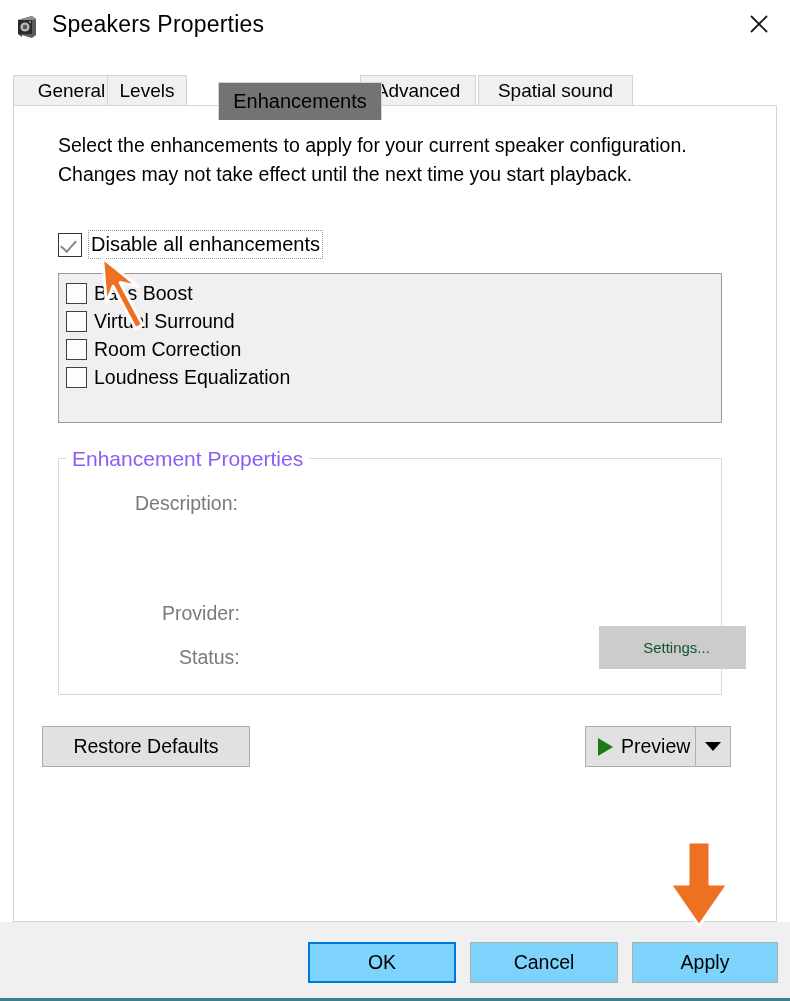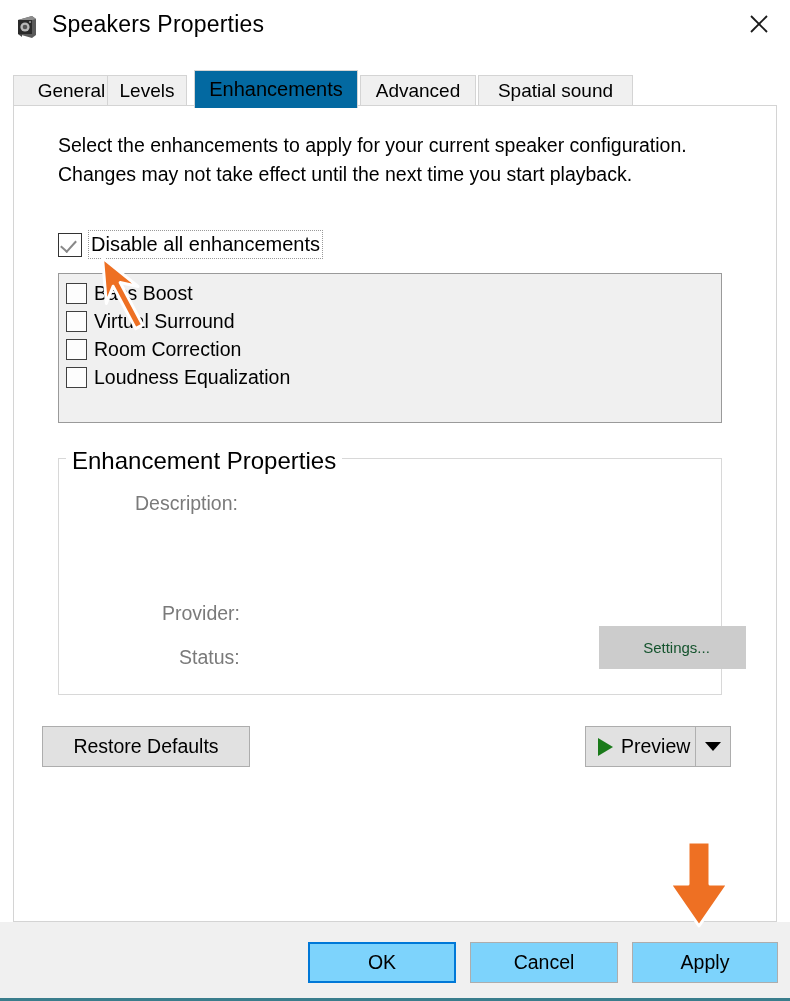--- a/index.html
+++ b/index.html
@@ -113,27 +113,28 @@
     display: flex;
     align-items: center;
     justify-content: center;
     font-size: 19px;
     color: #000;
     cursor: default;
     white-space: nowrap;
     padding: 0 10px;
   }
   .tab.active {
-    top: 0px;
+    top: 12px;
     height: 38px;
-    background: #0369a1;
+    background: #737373;
     border: 1px solid #d4d4d4;
     border-bottom: none;
     z-index: 3;
     font-size: 20px;
+    margin-left: 24px;
   }
 
   
   .content-panel {
     position: absolute;
     left: 13px;
     top: 105px;
     width: 764px;
     height: 817px;
     background: #ffffff;
@@ -238,22 +239,22 @@
     height: 237px;
     border: 1px solid #d8d8d8;
     box-sizing: border-box;
   }
   .group-title {
     position: absolute;
     left: 52px;
     top: 341px;
     background: #ffffff;
     padding: 0 6px;
-    font-size: 24px;
-    color: #000000;
+    font-size: 21px;
+    color: #8b5cf6;
     white-space: nowrap;
   }
   .prop-label {
     position: absolute;
     font-size: 19.5px;
     color: #7a7a7a;
     white-space: nowrap;
     text-align: right;
   }
   .lbl-description { left: 121px; top: 386px; }

